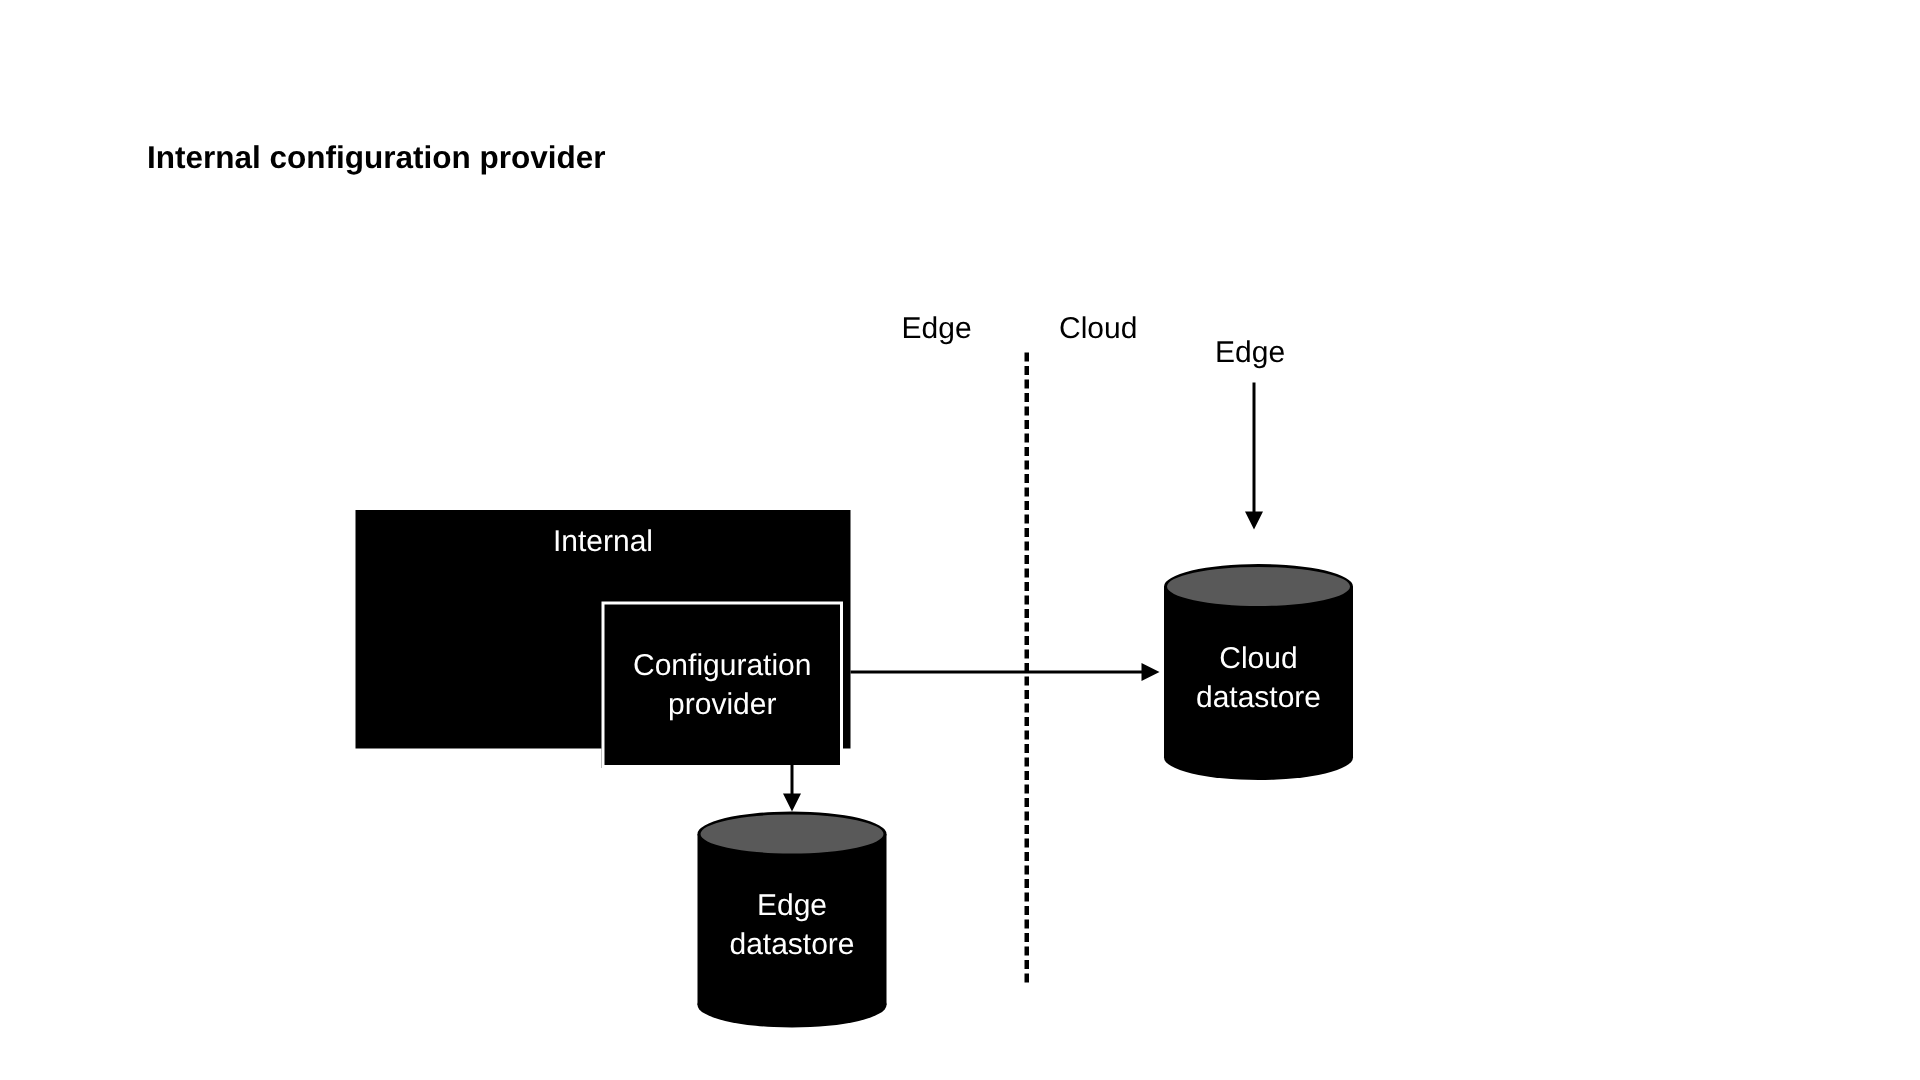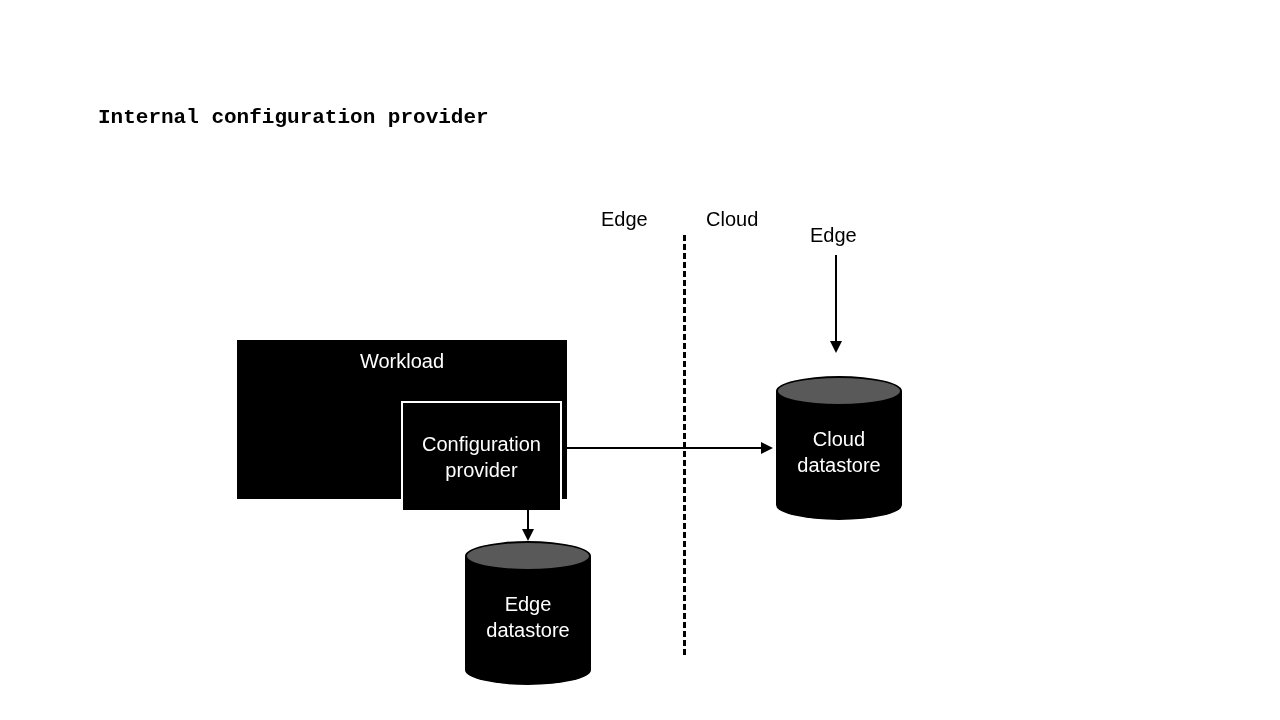--- a/index.html
+++ b/index.html
@@ -10,23 +10,22 @@
       font-family: "Segoe UI", Arial, sans-serif;
       position: relative;
       overflow: hidden;
     }
     .title {
       position: absolute;
       left: 98px;
       top: 94px;
       font-size: 21px;
       font-weight: bold;
-      font-family: Liberation Mono, monospace;
+      font-family: Liberation Sans, sans-serif;
       color: #000;
-      margin-top: 12px;
     }
     .label {
       position: absolute;
       font-size: 20px;
       color: #000;
     }
     .edge-label { left: 601px; top: 208px; }
     .cloud-label { left: 706px; top: 208px; }
     .edits-label { left: 810px; top: 224px; }
     
@@ -123,21 +122,21 @@
 
 <div class="title">Internal configuration provider</div>
 
 <div class="label edge-label">Edge</div>
 <div class="label cloud-label">Cloud</div>
 <div class="label edits-label">Edge</div>
 
 <div class="divider"></div>
 
 <div class="workload-box">
-  <div class="workload-text">Workload</div>
+  <div class="workload-text">Internal</div>
 </div>
 
 <div class="config-box">
   <span>Configuration<br>provider</span>
 </div>
 
 <div class="cylinder edge-cyl">
   <div class="cyl-bottom"></div>
   <div class="cyl-body"></div>
   <div class="cyl-top"></div>

